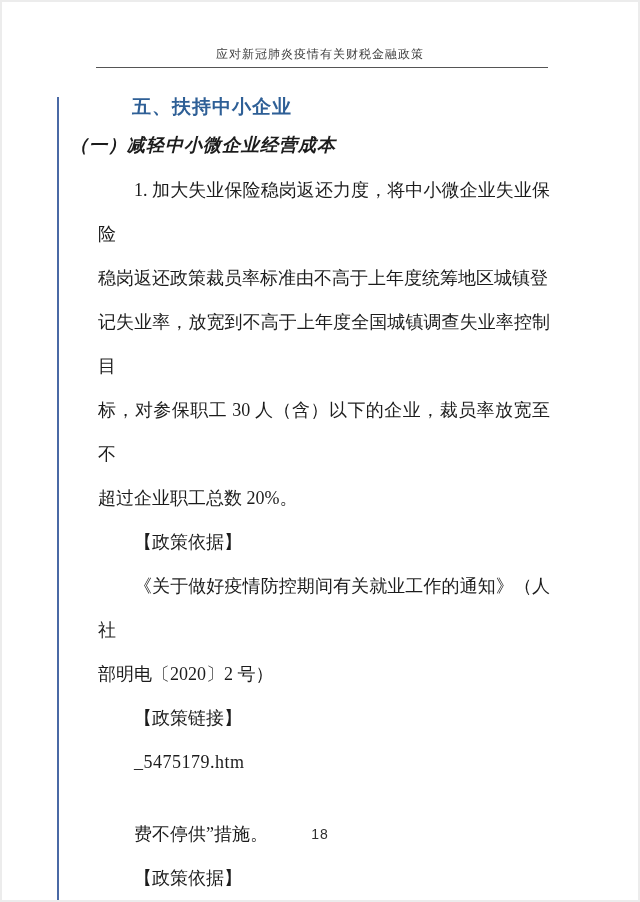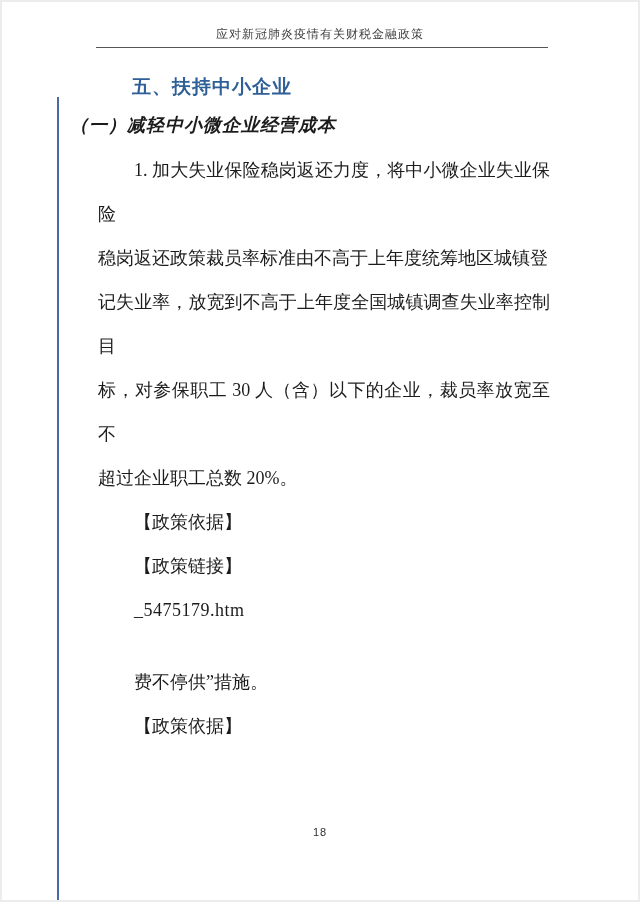--- a/index.html
+++ b/index.html
@@ -5,21 +5,21 @@
   * { margin: 0; padding: 0; box-sizing: border-box; }
   html, body { width: 640px; height: 902px; }
   body {
     background: #ffffff;
     border: 2px solid #ececec;
     position: relative;
     overflow: hidden;
     font-family: "Liberation Serif", "DejaVu Serif", serif;
     color: #1c1c1c;
   }
-  .page-header { padding-top: 24px; }
+  .page-header { padding-top: 44px; }
   .header-title {
     text-align: center;
     font-size: 12px;
     color: #3f3f3f;
     letter-spacing: 1px;
   }
   .header-rule {
     margin: 4px 0 0 94px;
     width: 452px;
     border-top: 1.5px solid #555555;
@@ -59,21 +59,21 @@
   .blk .line:first-child { text-indent: 2em; }
   .blk.gap { margin-top: 28px; }
   .blk.url-blk .line { word-break: break-all; letter-spacing: 0.5px; }
   .page-number {
     position: absolute;
     top: 824px;
     left: 0;
     width: 100%;
     text-align: center;
     font-family: "Liberation Sans", "DejaVu Sans", sans-serif;
-    font-size: 11px;
+    font-size: 14px;
     color: #2f2f2f;
     letter-spacing: 1px;
   }
 </style>
 </head>
 <body>
 
 <div class="left-accent"></div>
 
 <div class="page-header">
@@ -91,20 +91,24 @@
     <div class="line">稳岗返还政策裁员率标准由不高于上年度统筹地区城镇登</div>
     <div class="line">记失业率，放宽到不高于上年度全国城镇调查失业率控制目</div>
     <div class="line">标，对参保职工 30 人（含）以下的企业，裁员率放宽至不</div>
     <div class="line">超过企业职工总数 20%。</div>
   </div>
 
   <div class="blk">
     <div class="line">【政策依据】</div>
   </div>
 
+  <div class="blk">
+    <div class="line">《关于做好疫情防控期间有关就业工作的通知》（人社</div>
+    <div class="line">部明电〔2020〕2 号）</div>
+  </div>
 
   <div class="blk">
     <div class="line">【政策链接】</div>
   </div>
 
   <div class="blk url-blk">
     <div class="line">_5475179.htm</div>
   </div>
 
   <div class="blk gap">

